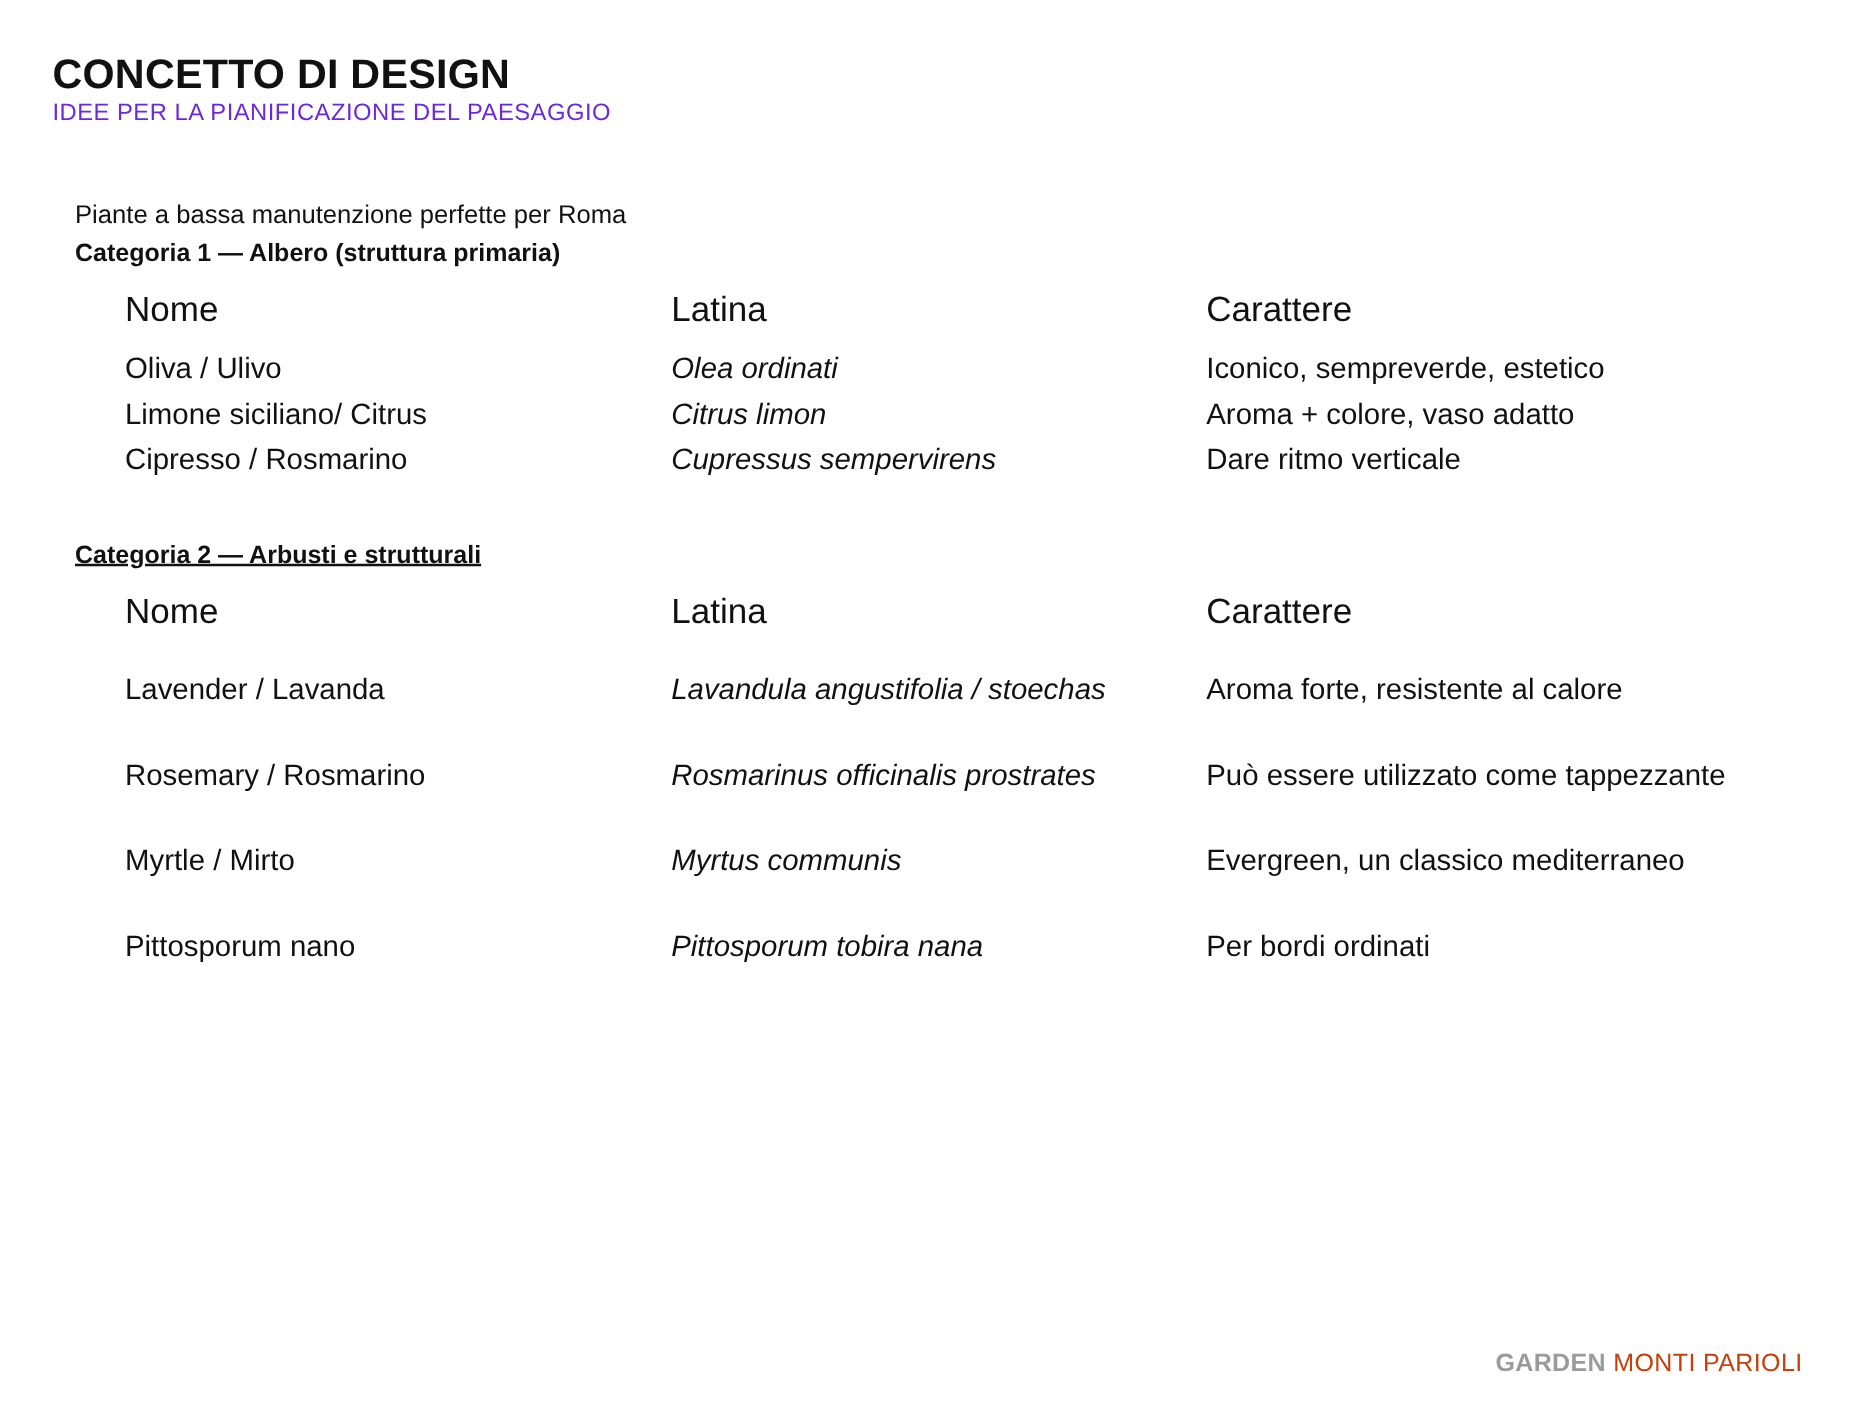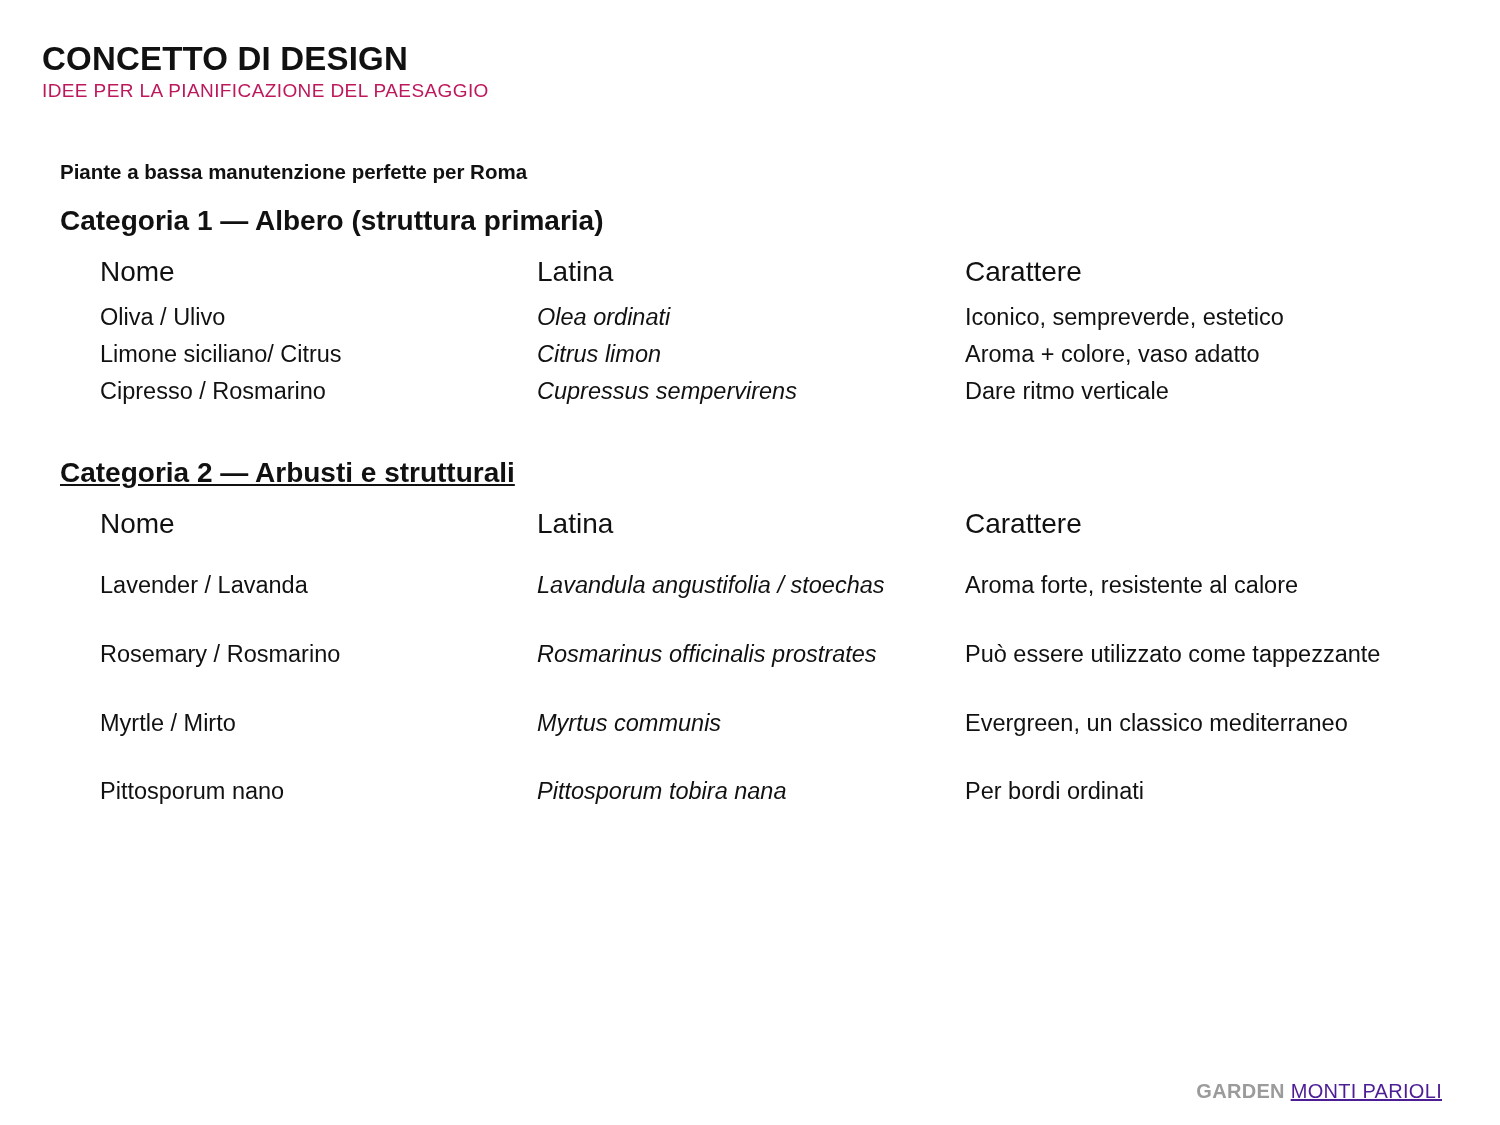--- a/index.html
+++ b/index.html
@@ -25,37 +25,37 @@
   .title {
     font-size: 33px;
     font-weight: bold;
     letter-spacing: 0.2px;
     color: #111111;
     margin: 0 0 2px 0;
     line-height: 1.15;
   }
   .subtitle {
     font-size: 19px;
-    color: #be185d;
+    color: #6d28d9;
     letter-spacing: 0.4px;
     margin: 0;
     line-height: 1.2;
   }
   .body-block {
     margin-top: 56px;
   }
   .lead {
     font-size: 20.5px;
-    font-weight: bold;
-    color: #111111;
-    margin: 0 0 16px 18px;
+    font-weight: normal;
+    color: #111111;
+    margin: 0 0 4px 18px;
     line-height: 1.3;
   }
   .cat-heading {
-    font-size: 28px;
+    font-size: 20px;
     font-weight: bold;
     color: #111111;
     margin: 0 0 0 18px;
     line-height: 1.4;
   }
   .cat-heading.second {
     margin-top: 44px;
     text-decoration: underline;
   }
   table.plants {
@@ -97,22 +97,21 @@
     bottom: 22px;
     font-size: 20px;
     letter-spacing: 0.3px;
     white-space: nowrap;
   }
   .footer .garden {
     color: #9b9b9b;
     font-weight: bold;
   }
   .footer .monti {
-    color: #4c1d95;
-    text-decoration: underline;
+    color: #c2410c;
   }
 </style>
 </head>
 <body>
 
 <div class="slide">
 
   <h1 class="title">CONCETTO DI DESIGN</h1>
   <p class="subtitle">IDEE PER LA PIANIFICAZIONE DEL PAESAGGIO</p>
 

